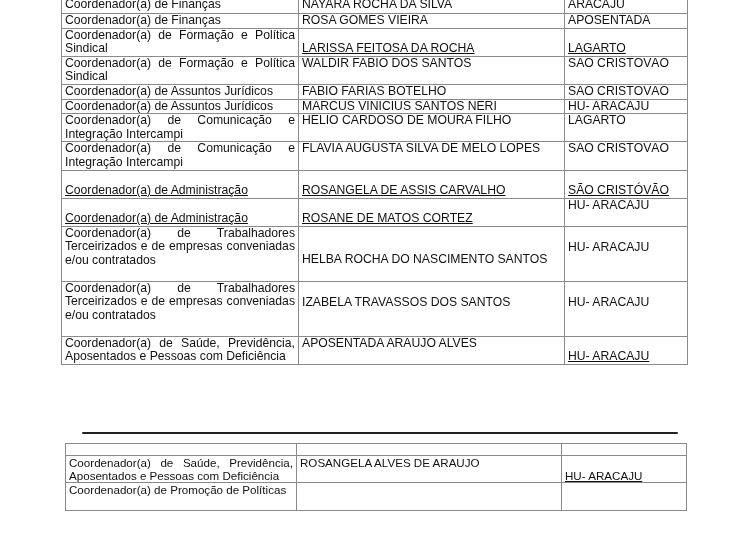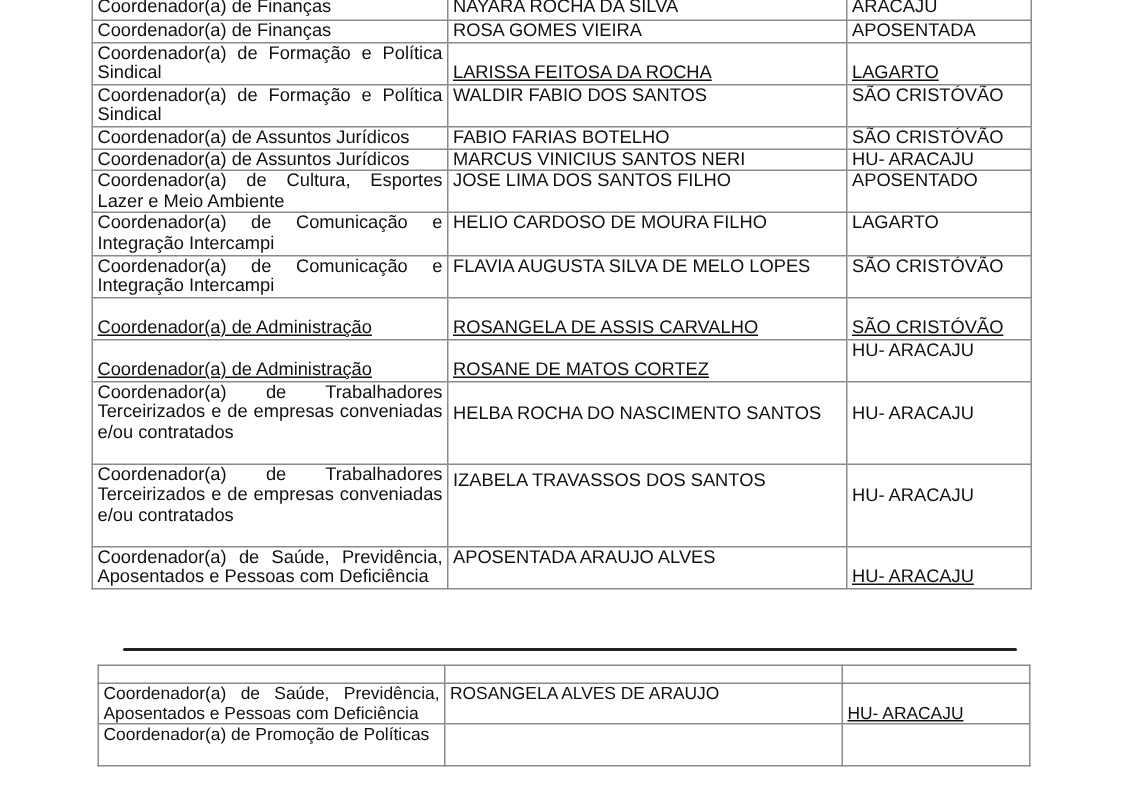--- a/index.html
+++ b/index.html
@@ -96,25 +96,20 @@
       <td class="role">Coordenador(a) de Assuntos Jurídicos</td>
       <td>FABIO FARIAS BOTELHO</td>
       <td>SÃO CRISTÓVÃO</td>
     </tr>
     <tr style="height:14px">
       <td class="role">Coordenador(a) de Assuntos Jurídicos</td>
       <td>MARCUS VINICIUS SANTOS NERI</td>
       <td>HU- ARACAJU</td>
     </tr>
     <tr style="height:28px">
-      <td class="role">Coordenador(a) de Cultura, Esportes Lazer e Meio Ambiente</td>
-      <td>JOSE LIMA DOS SANTOS FILHO</td>
-      <td>APOSENTADO</td>
-    </tr>
-    <tr style="height:28px">
       <td class="role">Coordenador(a) de Comunicação e Integração Intercampi</td>
       <td>HELIO CARDOSO DE MOURA FILHO</td>
       <td>LAGARTO</td>
     </tr>
     <tr style="height:28px">
       <td class="role">Coordenador(a) de Comunicação e Integração Intercampi</td>
       <td>FLAVIA AUGUSTA SILVA DE MELO LOPES</td>
       <td>SÃO CRISTÓVÃO</td>
     </tr>
     <tr style="height:28px">
@@ -122,26 +117,26 @@
       <td class="vb">ROSANGELA DE ASSIS CARVALHO</td>
       <td class="vb">SÃO CRISTÓVÃO</td>
     </tr>
     <tr style="height:28px">
       <td class="role vb">Coordenador(a) de Administração</td>
       <td class="vb">ROSANE DE MATOS CORTEZ</td>
       <td>HU- ARACAJU</td>
     </tr>
     <tr style="height:55px">
       <td class="role">Coordenador(a) de Trabalhadores Terceirizados e de empresas conveniadas e/ou contratados</td>
-      <td style="padding-top:14px">HELBA ROCHA DO NASCIMENTO SANTOS</td>
+      <td style="padding-top:26px">HELBA ROCHA DO NASCIMENTO SANTOS</td>
       <td style="padding-top:14px">HU- ARACAJU</td>
     </tr>
     <tr style="height:55px">
       <td class="role">Coordenador(a) de Trabalhadores Terceirizados e de empresas conveniadas e/ou contratados</td>
-      <td style="padding-top:4px">IZABELA TRAVASSOS DOS SANTOS</td>
+      <td style="padding-top:14px">IZABELA TRAVASSOS DOS SANTOS</td>
       <td style="padding-top:14px">HU- ARACAJU</td>
     </tr>
     <tr style="height:28px">
       <td class="role">Coordenador(a) de Saúde, Previdência, Aposentados e Pessoas com Deficiência</td>
       <td>APOSENTADA ARAUJO ALVES</td>
       <td class="vb">HU- ARACAJU</td>
     </tr>
   </tbody>
 </table>
 

